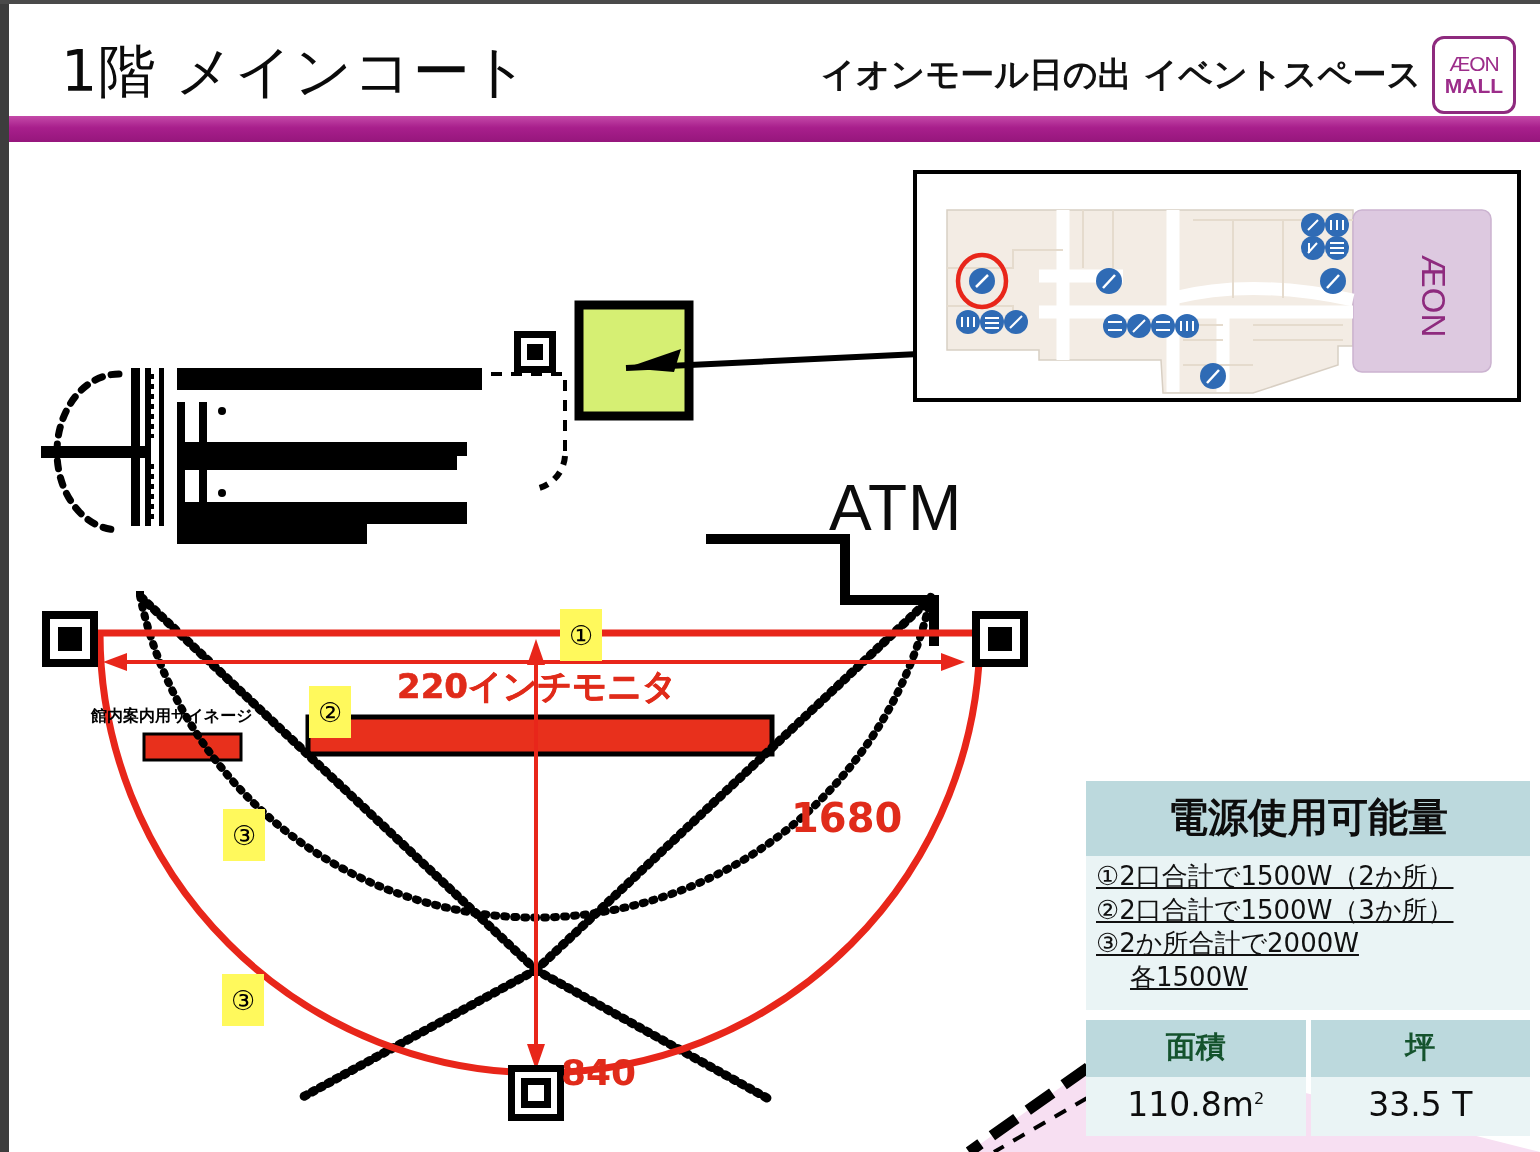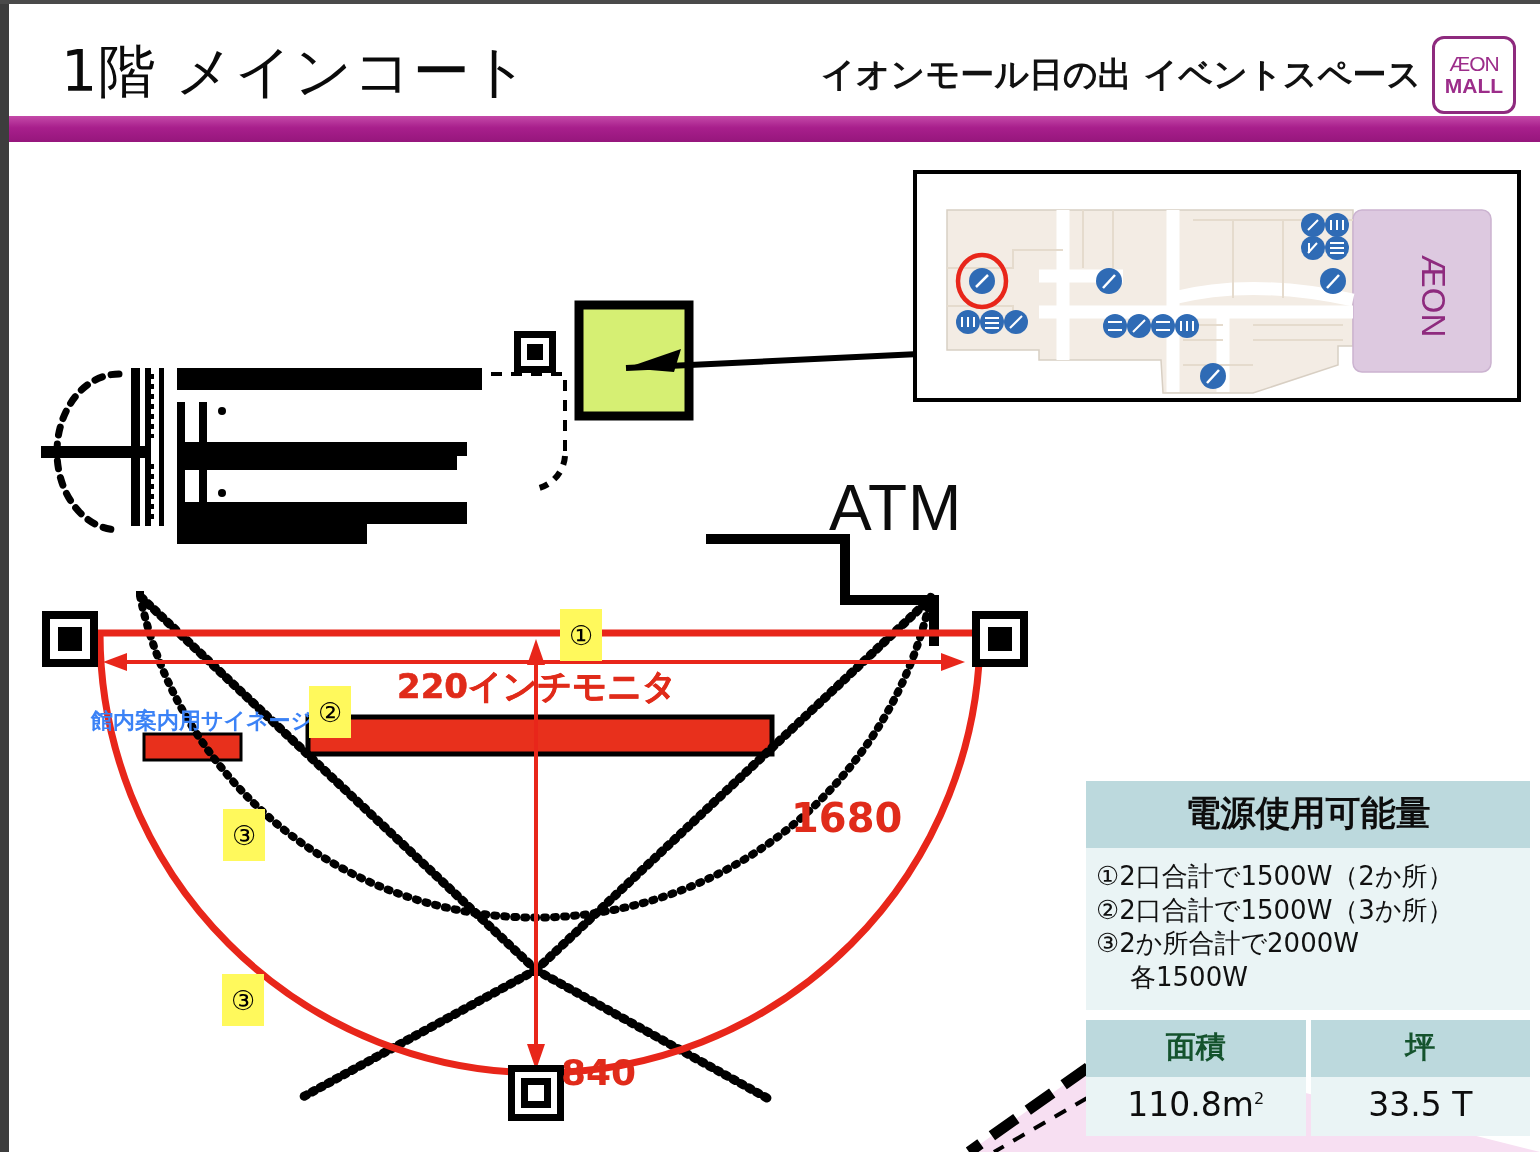--- a/index.html
+++ b/index.html
@@ -43,21 +43,21 @@
   }
 
   
   #canvas{position:absolute;left:9px;top:146px;width:1531px;height:1006px;}
   #canvas svg{position:absolute;left:0;top:0;}
 
   
   .lbl{position:absolute;white-space:nowrap;font-family:"DejaVu Sans","Liberation Sans",sans-serif;}
   .lbl-monitor{left:388px;top:518px;font-size:34px;font-weight:700;color:#e02b1a;
       -webkit-text-stroke:0.6px #e02b1a;}
-  .lbl-signage{left:82px;top:560px;font-size:22px;font-weight:700;color:#3b82f6;}
+  .lbl-signage{left:82px;top:560px;font-size:16px;font-weight:700;color:#000000;}
   .dim-1680{left:782px;top:649px;font-size:40px;font-weight:700;color:#e02b1a;}
   .dim-840{left:552px;top:906px;font-size:36px;font-weight:700;color:#e02b1a;}
   .atm-text{position:absolute;left:820px;top:325px;font-size:64px;font-weight:400;color:#0c0c0c;
       font-family:"Liberation Sans",sans-serif;letter-spacing:1px;}
 
   .numtag{
     position:absolute;background:#fff95c;
     display:flex;align-items:center;justify-content:center;
     font-size:27px;color:#000;font-family:"DejaVu Sans","Liberation Sans",sans-serif;
     line-height:1;
@@ -71,27 +71,28 @@
   .minimap{
     position:absolute;left:913px;top:170px;width:608px;height:232px;
     background:#fff;border:4px solid #000;box-sizing:border-box;
   }
   .minimap-inner{position:absolute;inset:6px;background:#fff;}
 
   
   .panel{position:absolute;left:1086px;top:781px;width:444px;}
   .panel-head{
     background:#bcd9dd;text-align:center;padding:9px 0 11px;
-    font-size:35px;font-weight:700;color:#0d0d0d;
+    font-size:40px;font-weight:700;color:#0d0d0d;
     font-family:"DejaVu Sans","Liberation Sans",sans-serif;
   }
   .panel-body{
-    background:#eaf4f5;padding:12px 8px 16px 10px;
+    background:#eaf4f5;padding:4px 8px 16px 10px;
     font-size:26px;line-height:1.29;color:#111;
     font-family:"DejaVu Sans","Liberation Sans",sans-serif;
+    text-decoration:underline;
   }
   .panel-body div{white-space:nowrap;}
   .panel-body .indent{padding-left:34px;}
   .table2{display:flex;margin-top:10px;gap:5px;}
   .tcol{flex:1;}
   .tcol-head{
     background:#bcd9dd;text-align:center;padding:7px 0 9px;
     font-size:30px;font-weight:700;color:#14532d;
     font-family:"DejaVu Sans","Liberation Sans",sans-serif;
   }

